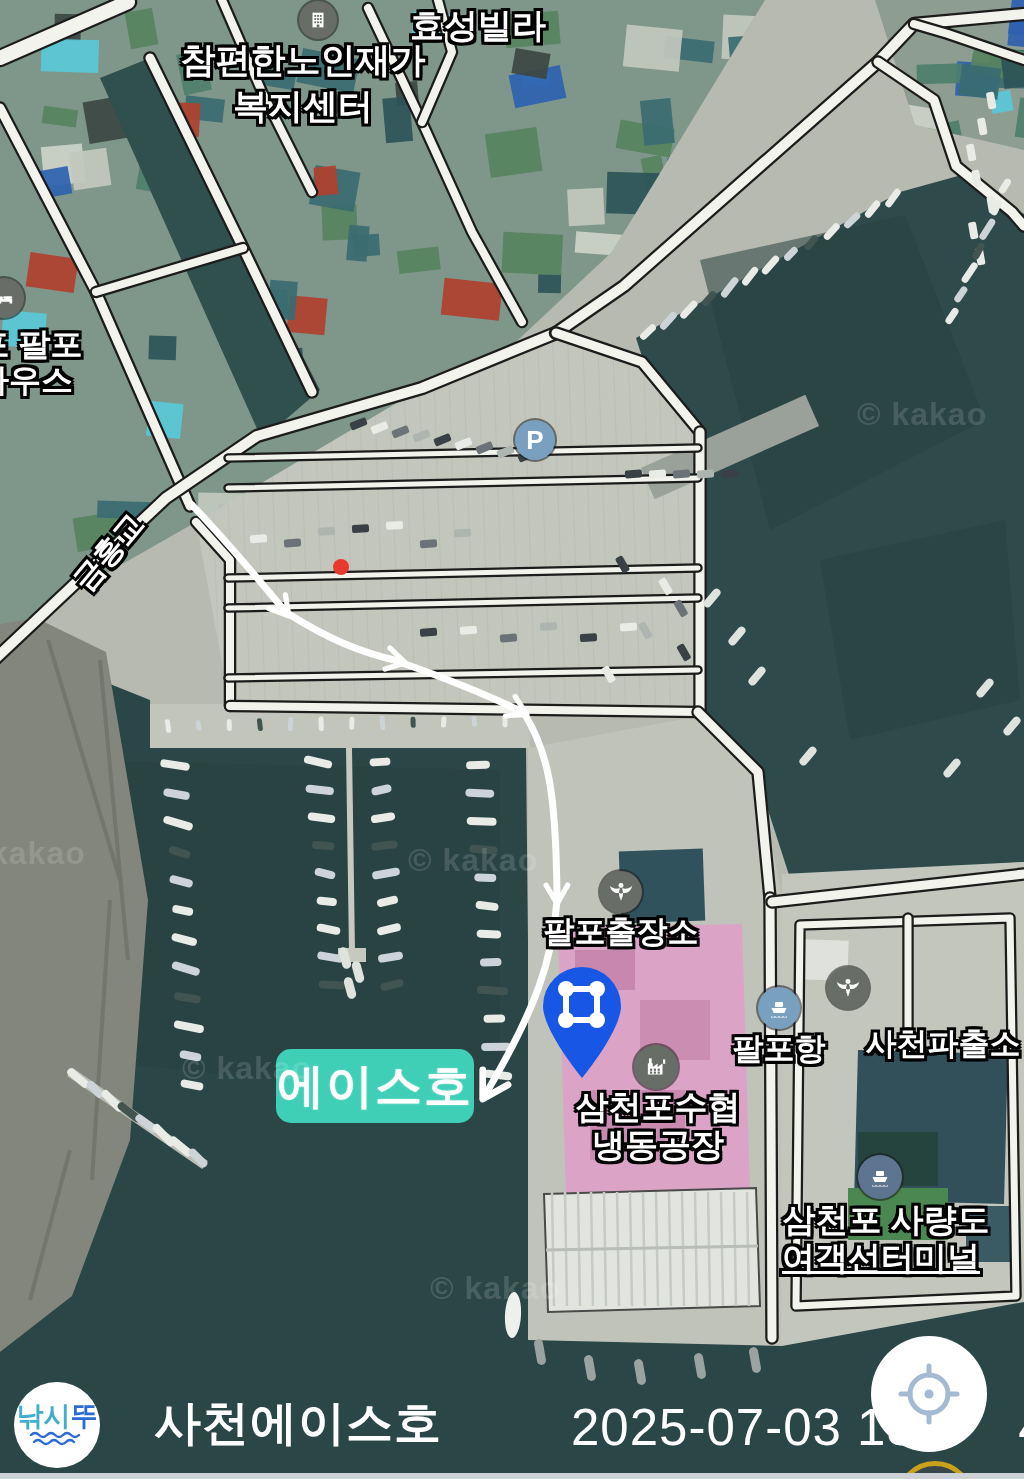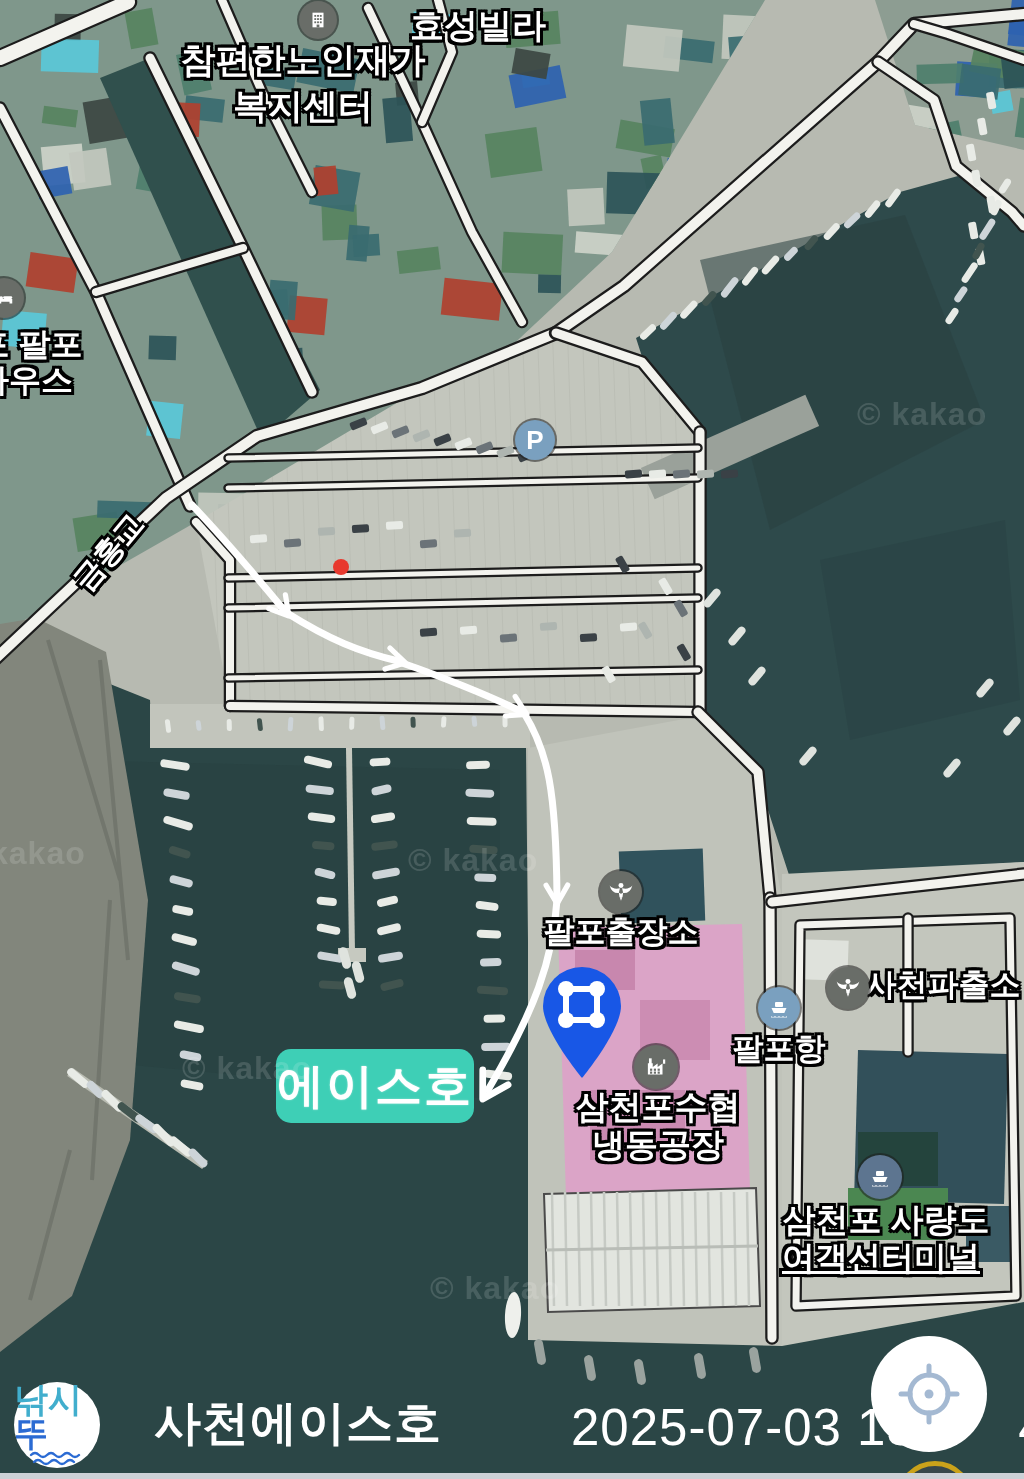--- a/index.html
+++ b/index.html
@@ -31,21 +31,21 @@
     position:absolute;left:276px;top:1049px;width:198px;height:74px;background:#3ecfb6;
     border-radius:15px;display:flex;align-items:center;justify-content:center;
     color:#fff;font-size:47px;font-weight:700;letter-spacing:2px;
     text-shadow:0 0 2px rgba(255,255,255,.5);
   }
   #pin{position:absolute;left:537px;top:966px;width:90px;height:114px;}
   #footer-logo{
     position:absolute;left:14px;top:1382px;width:86px;height:86px;background:#fff;border-radius:50%;
     display:flex;flex-direction:column;align-items:center;justify-content:center;
   }
-  #footer-logo .logo-line{font-size:34px;font-weight:800;letter-spacing:0px;line-height:1;}
+  #footer-logo .logo-line{font-size:27px;font-weight:800;letter-spacing:0px;line-height:1;}
   #footer-title{
     position:absolute;left:113px;top:1392px;color:#fff;font-size:47px;font-weight:800;
     letter-spacing:1px;
     margin-left:41px;
   }
   #timestamp{
     position:absolute;left:571px;top:1398px;color:#fff;font-size:51px;font-weight:500;
     white-space:nowrap;letter-spacing:1px;
   }
   #timestamp .gap{display:inline-block;width:58px;}
@@ -469,21 +469,21 @@
   </g>
 </svg>
 
 <div class="maplabel" style="left:478px;top:8px;font-size:34px;">효성빌라</div>
 <div class="maplabel" style="left:303px;top:42px;font-size:35px;">참편한노인재가</div>
 <div class="maplabel" style="left:303px;top:88px;font-size:35px;">복지센터</div>
 <div class="maplabel" style="left:30px;top:328px;font-size:32px;">포 팔포</div>
 <div class="maplabel" style="left:25px;top:364px;font-size:32px;">하우스</div>
 <div class="maplabel" style="left:108px;top:536px;font-size:30px;transform:translateX(-50%) rotate(-50deg);">금홍교</div>
 <div class="maplabel" style="left:621px;top:916px;font-size:31px;">팔포출장소</div>
-<div class="maplabel" style="left:943px;top:969px;font-size:31px;">사천파출소</div>
+<div class="maplabel" style="left:943px;top:1028px;font-size:31px;">사천파출소</div>
 <div class="maplabel" style="left:779px;top:1035px;font-size:31px;font-family:Liberation Mono, monospace;">팔포항</div>
 <div class="maplabel" style="left:658px;top:1090px;font-size:33px;">삼천포수협</div>
 <div class="maplabel" style="left:658px;top:1128px;font-size:33px;text-align:center;">냉동공장</div>
 <div class="maplabel" style="left:886px;top:1203px;font-size:33px;">삼천포 사량도</div>
 <div class="maplabel" style="left:881px;top:1241px;font-size:33px;text-decoration:underline;">여객선터미널</div>
 
 <div class="poi gray" style="left:318px;top:20px;width:38px;height:38px;">
   <svg width="22" height="22" viewBox="0 0 24 24">
     <rect x="6" y="4" width="12" height="16" fill="#fff"></rect>
     <g fill="#696d68">

